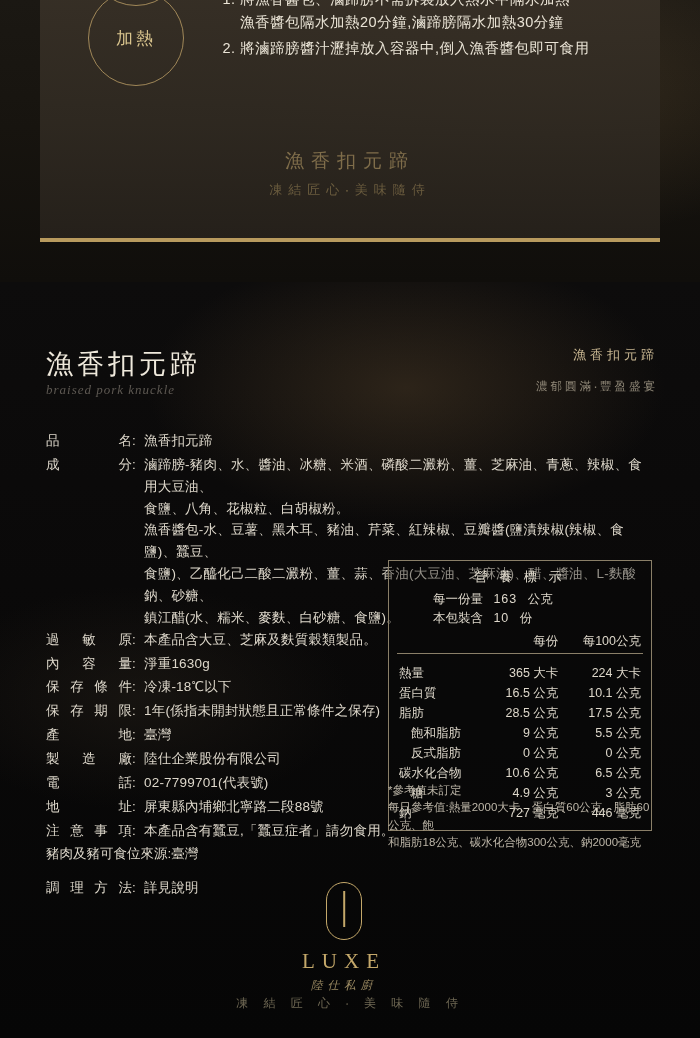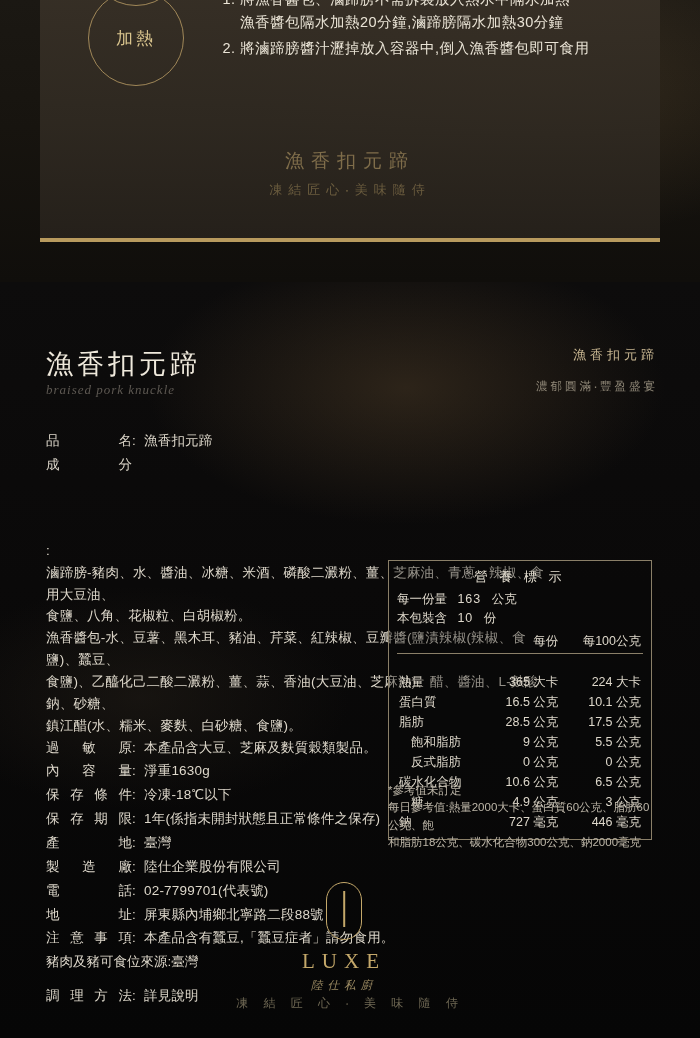--- a/index.html
+++ b/index.html
@@ -86,48 +86,48 @@
   }
   .row{ display:flex; align-items:flex-start; margin-bottom:2px; }
   .lbl{
     width:86px; flex:0 0 86px; color:#ded8cb; font-size:13.5px;
     letter-spacing:0px; text-align:justify; text-align-last:justify;
     line-height:1.62;
   }
   .colon{ width:12px; flex:0 0 12px; color:#ded8cb; font-size:13.5px; line-height:1.62; }
   .val{ color:#ded8cb; font-size:13.5px; line-height:1.62; letter-spacing:.2px; }
   .val.ingred{ max-width:500px; }
-  .row.tight{ margin-bottom:0;flex-direction:column; }
+  .row.tight{ margin-bottom:0; }
   .plain-row{ color:#ded8cb; font-size:13.5px; line-height:1.62; margin-bottom:12px; }
 
   
   #nutrition{
     position:absolute; left:388px; top:278px; width:264px;
     border:1px solid #8a7f68; background:rgba(10,10,10,0.35);
     padding:5px 8px 7px 8px;
   }
   #nutrition .nt-title{
     text-align:center; font-size:13px; letter-spacing:4px; color:#e6e0d2; padding:2px 0 4px;
   }
-  #nutrition .nt-serv{ font-size:12.5px; color:#ded8cb; line-height:1.5; }
+  #nutrition .nt-serv{ font-size:12.5px; color:#ded8cb; line-height:1.5;margin-left:36px; }
   #nutrition .nt-serv span.num{ letter-spacing:1px; }
   #nutrition table{
     width:100%; border-collapse:collapse; margin-top:3px;
     font-size:12.5px; color:#ded8cb;
   }
   #nutrition thead th{
     font-weight:normal; text-align:right; padding:2px 2px 3px;
     border-bottom:1px solid #8a7f68;
   }
   #nutrition thead th.blank{ border-bottom:1px solid #8a7f68; }
   #nutrition td{ padding:1.5px 2px; }
   #nutrition td.name{ text-align:left; }
   #nutrition td.name.indent{ padding-left:14px; }
   #nutrition td.v{ text-align:right; white-space:nowrap; }
-  #nutrition tbody tr:first-child td{ padding-top:20px; }
+  #nutrition tbody tr:first-child td{ padding-top:11px; }
 
   #nt-foot{
     position:absolute; left:388px; top:500px; width:272px;
     font-size:11.5px; color:#bdb6a8; line-height:1.5;
   }
 
   
   #footer{
     position:absolute; left:0; right:12px; top:600px; text-align:center;
   }

